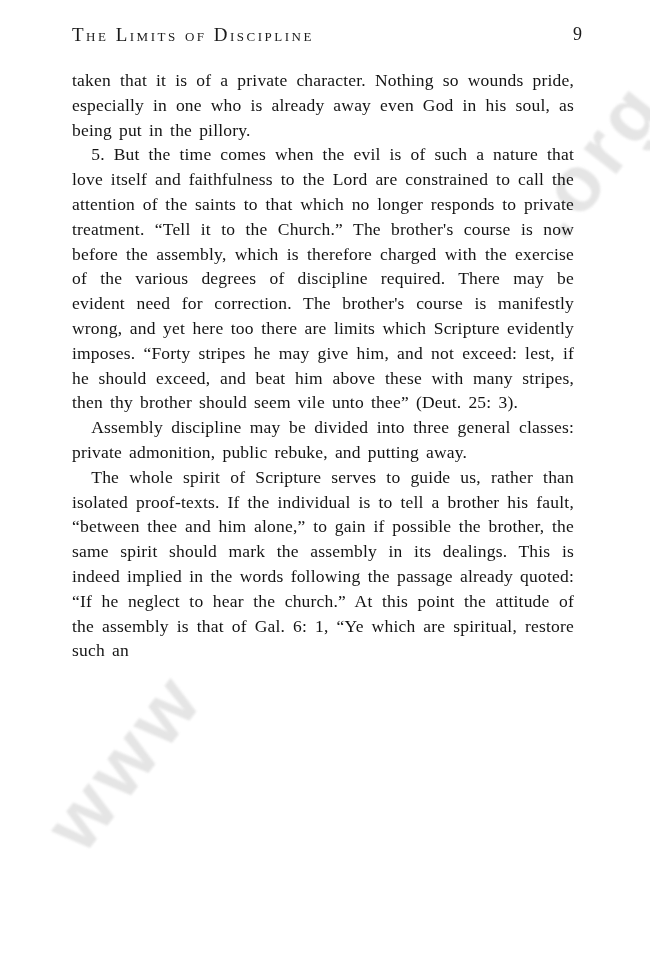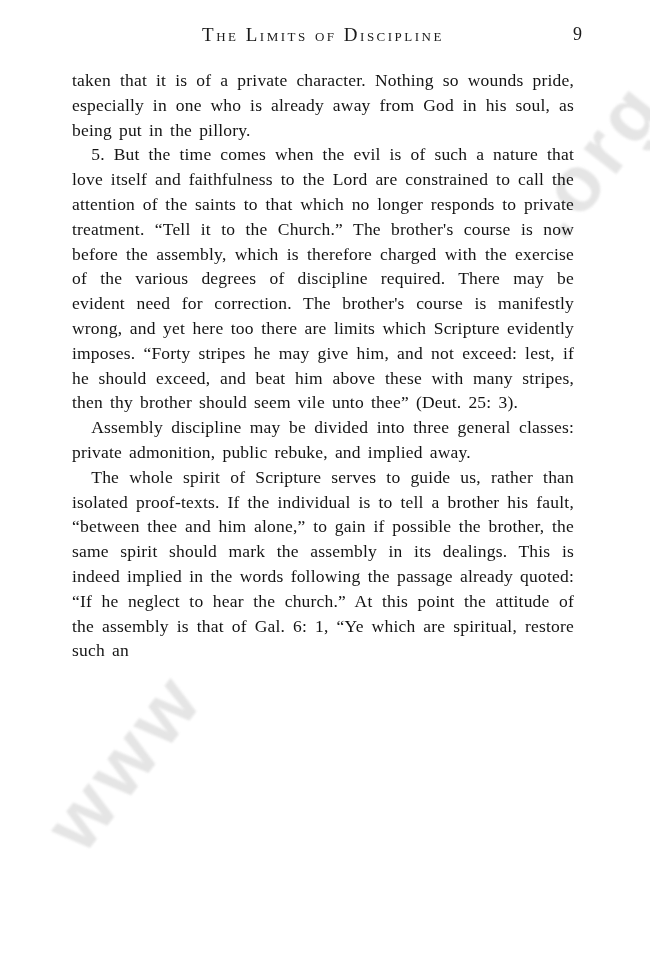--- a/index.html
+++ b/index.html
@@ -23,21 +23,20 @@
   .running-head {
     position: relative;
     height: 34px;
     margin-bottom: 14px;
   }
   .running-title {
     position: absolute;
     left: 0;
     right: 0;
     top: 4px;
-    text-align: center;
     font-variant: small-caps;
     letter-spacing: 2.5px;
     font-size: 19px;
     color: #1a1a1a;
   }
   .page-number {
     position: absolute;
     right: -8px;
     top: 4px;
     font-size: 18px;
@@ -86,19 +85,19 @@
 </div>
 
 <div class="page">
 
   <div class="running-head">
     <div class="running-title">The Limits of Discipline</div>
     <div class="page-number">9</div>
   </div>
 
   <div class="body-text">
-    <p>taken that it is of a private character.  Nothing so wounds pride, especially in one who is already away from God in his soul, as being put in the pillory.</p>
+    <p>taken that it is of a private character.  Nothing so wounds pride, especially in one who is already away even God in his soul, as being put in the pillory.</p>
     <p class="indent">5. But the time comes when the evil is of such a nature that love itself and faithfulness to the Lord are constrained to call the attention of the saints to that which no longer responds to private treatment. “Tell it to the Church.”  The brother's course is now before the assembly, which is therefore charged with the exercise of the various degrees of discipline required.  There may be evident need for correction.  The brother's course is manifestly wrong, and yet here too there are limits which Scripture evidently imposes.  “Forty stripes he may give him, and not exceed: lest, if he should exceed, and beat him above these with many stripes, then thy brother should seem vile unto thee” (Deut. 25: 3).</p>
-    <p class="indent">Assembly discipline may be divided into three general classes: private admonition, public rebuke, and implied away.</p>
+    <p class="indent">Assembly discipline may be divided into three general classes: private admonition, public rebuke, and putting away.</p>
     <p class="indent">The whole spirit of Scripture serves to guide us, rather than isolated proof-texts.  If the individual is to tell a brother his fault, “between thee and him alone,” to gain if possible the brother, the same spirit should mark the assembly in its dealings.  This is indeed implied in the words following the passage already quoted: “If he neglect to hear the church.”  At this point the attitude of the assembly is that of Gal. 6: 1, “Ye which are spiritual, restore such an</p>
   </div>
 
 </div>
 
 </body></html>

